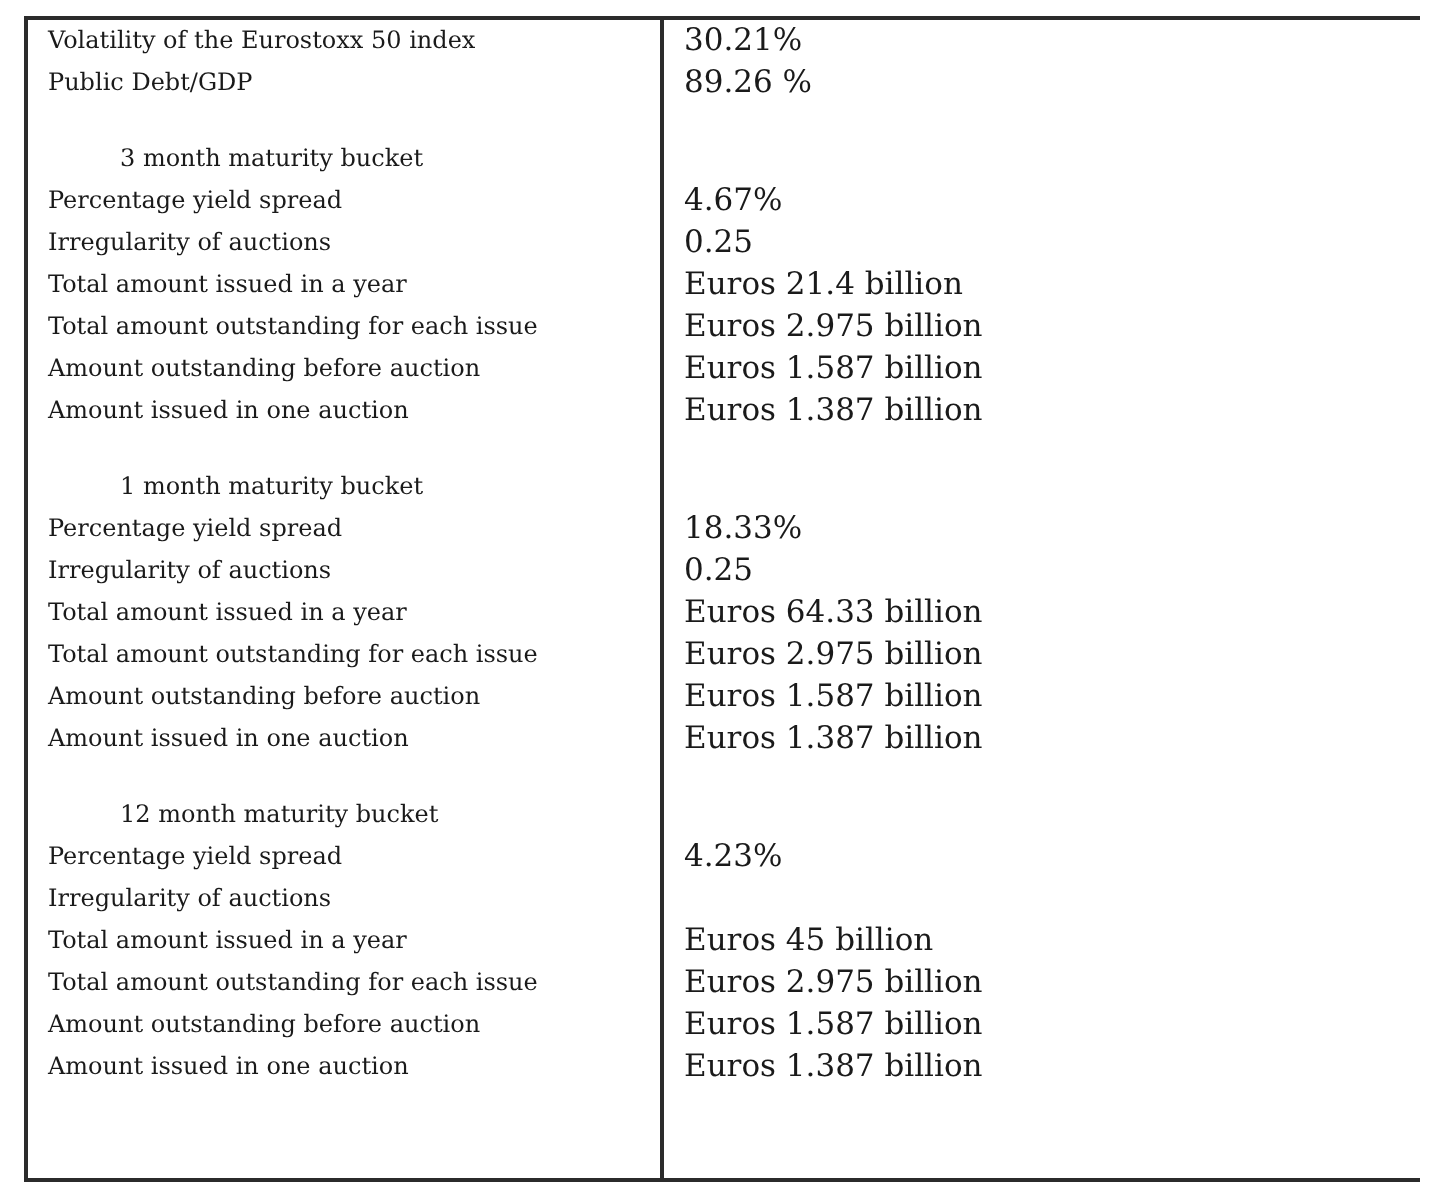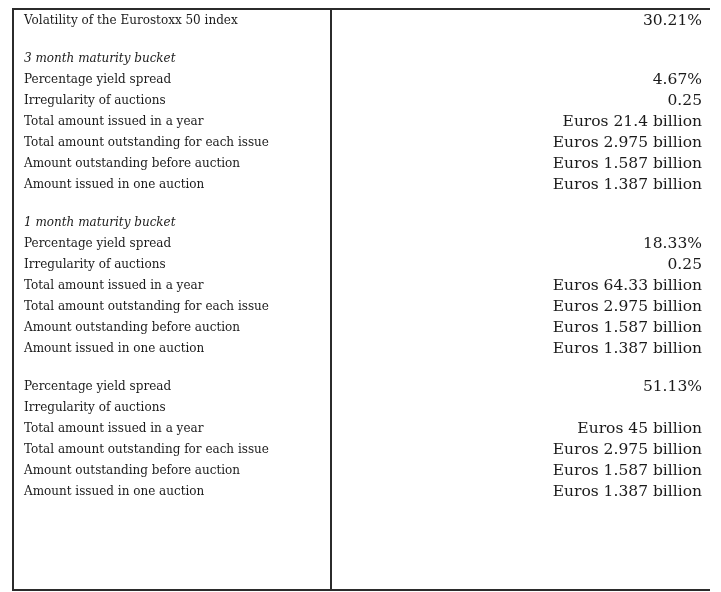--- a/index.html
+++ b/index.html
@@ -105,24 +105,23 @@
     white-space: nowrap;
   }
   .cell-value {
     position: absolute;
     left: 330px;
     top: 0;
     width: 360px;
     font-size: 15.5px;
     line-height: 21px;
     white-space: nowrap;
-    text-align: right;
   }
   .section-head .cell-label {
-    font-style: italic;
+    margin-left: 36px;
   }
 </style>
 </head>
 <body>
 
 <div id="table-root">
 
   <div class="header-ghost">
     <span class="hg-cell hg-left"></span>
     <span class="hg-cell hg-right"></span>
@@ -131,20 +130,24 @@
   <div class="rule-top"></div>
   <div class="border-left"></div>
   <div class="divider-mid"></div>
   <div class="rule-bottom"></div>
 
   <div id="rows">
       <div class="row">
         <div class="cell-label">Volatility of the Eurostoxx 50 index</div>
         <div class="cell-value">30.21%</div>
       </div>
+      <div class="row">
+        <div class="cell-label">Public Debt/GDP</div>
+        <div class="cell-value">89.26 %</div>
+      </div>
       <div class="row spacer"></div>
       <div class="row section-head">
         <div class="cell-label">3 month maturity bucket</div>
         <div class="cell-value"></div>
       </div>
       <div class="row">
         <div class="cell-label">Percentage yield spread</div>
         <div class="cell-value">4.67%</div>
       </div>
       <div class="row">
@@ -190,23 +193,27 @@
       </div>
       <div class="row">
         <div class="cell-label">Amount outstanding before auction</div>
         <div class="cell-value">Euros 1.587 billion</div>
       </div>
       <div class="row">
         <div class="cell-label">Amount issued in one auction</div>
         <div class="cell-value">Euros 1.387 billion</div>
       </div>
       <div class="row spacer"></div>
+      <div class="row section-head">
+        <div class="cell-label">12 month maturity bucket</div>
+        <div class="cell-value"></div>
+      </div>
       <div class="row">
         <div class="cell-label">Percentage yield spread</div>
-        <div class="cell-value">51.13%</div>
+        <div class="cell-value">4.23%</div>
       </div>
       <div class="row">
         <div class="cell-label">Irregularity of auctions</div>
       </div>
       <div class="row">
         <div class="cell-label">Total amount issued in a year</div>
         <div class="cell-value">Euros 45 billion</div>
       </div>
       <div class="row">
         <div class="cell-label">Total amount outstanding for each issue</div>

